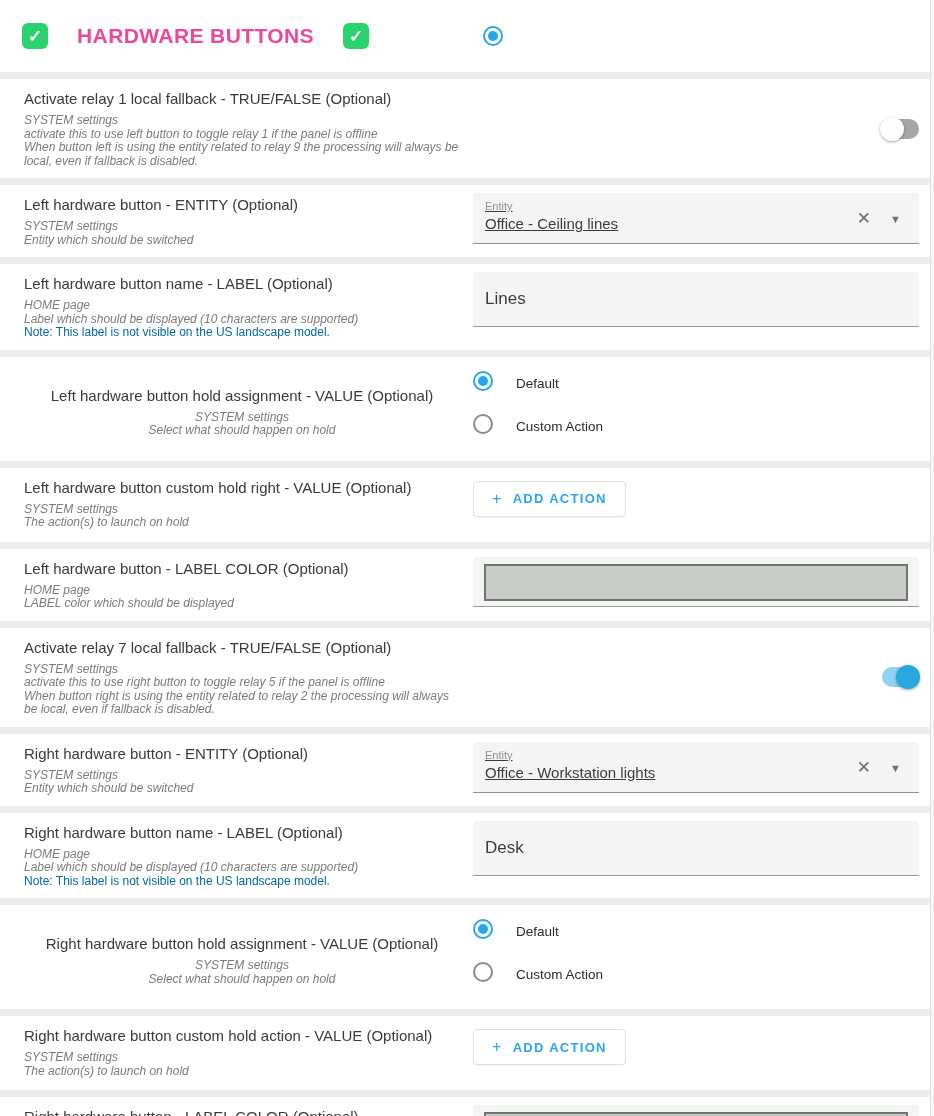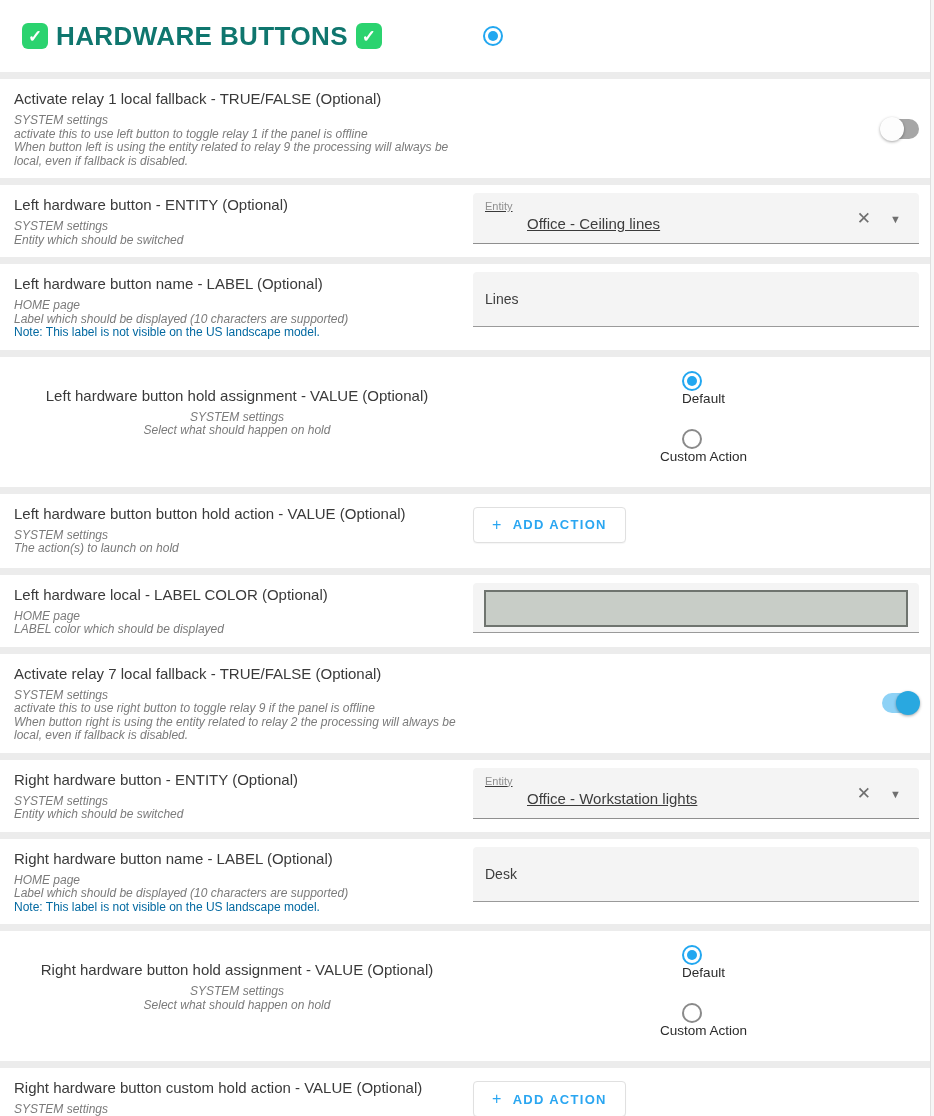--- a/index.html
+++ b/index.html
@@ -26,28 +26,28 @@
     align-items:center;
     padding-left:22px;
   }
   .check-square{
     width:26px; height:26px; border-radius:6px;
     background:#2bd36f; color:#ffffff;
     display:flex; align-items:center; justify-content:center;
     font-size:17px; font-weight:bold;
   }
   .header-title{
-    font-size:26px; font-weight:bold; color:#0f766e;
-    letter-spacing:0.4px; margin:0 8px;
+    font-size:21px; font-weight:bold; color:#ec4899;
+    letter-spacing:0.4px; margin:0 29px;
   }
   .header-radio-wrap{ position:absolute; left:483px; top:26px; }
   
   .left-col{
     width:460px;
-    padding:11px 0 10px 14px;
+    padding:11px 0 10px 24px;
   }
   .right-col{
     flex:1;
     position:relative;
     padding-left:13px;
   }
   .row-title{ font-size:15px; color:#3a3a3a; margin-bottom:7px; }
   .desc{ font-size:12px; line-height:13.5px; color:#7b7b7b; font-style:italic; }
   .desc div{ min-height:13.5px; }
   .note{ font-size:12px; line-height:13.5px; color:#0369a1; font-style:normal; }
@@ -75,46 +75,46 @@
     width:446px; height:51px;
     background:#f4f4f4;
     border-bottom:1px solid #8f8f8f;
     border-radius:4px 4px 0 0;
     position:relative;
     padding:7px 70px 0 12px;
     cursor:pointer;
     text-decoration:underline;
   }
   .select-label{ font-size:11px; color:#8f8f8f; }
-  .select-value{ font-size:15px; color:#3d3d3d; margin-top:3px; white-space:nowrap;margin-left:42px; }
+  .select-value{ font-size:15px; color:#3d3d3d; margin-top:3px; white-space:nowrap; }
   .clear-icon{
     position:absolute; right:48px; top:16px;
     font-size:17px; color:#6f6f6f; cursor:pointer; line-height:20px;
   }
   .dropdown-icon{
     position:absolute; right:18px; top:18px;
     font-size:11px; color:#6f6f6f; cursor:pointer; line-height:16px;
   }
   
   .text-field{
     margin-top:8px;
     width:446px; height:55px;
     background:#f4f4f4;
     border:none; border-bottom:1px solid #9a9a9a;
     border-radius:4px 4px 0 0;
     font-family:"Liberation Sans", sans-serif;
-    font-size:14px; color:#3d3d3d;
+    font-size:17px; color:#3d3d3d;
     padding:0 12px;
     outline:none;
   }
   
   .radio-group{ padding-top:14px; }
   .radio-option{
-    display:flex; align-items:center;
-    margin-bottom:23px; cursor:pointer;flex-direction:column;
+    display:flex; align-items:flex-end;
+    margin-bottom:23px; cursor:pointer;
   }
   .radio-circle{
     width:20px; height:20px; border-radius:50%;
     border:2px solid #8a8a8a;
     margin-right:23px;
     display:flex; align-items:center; justify-content:center;
     flex:none;
   }
   .radio-option.selected .radio-circle{ border-color:#22a7f0; }
   .radio-dot{ width:10px; height:10px; border-radius:50%; background:transparent; }
@@ -246,55 +246,55 @@
             <span class="radio-dot"></span>
           </span>
         <span class="radio-label">Custom Action</span>
       </div>
     </div>
   </div>
 </div>
 
 <div class="row r-action">
   <div class="left-col">
-    <div class="row-title">Left hardware button button hold action - VALUE (Optional)</div>
+    <div class="row-title">Left hardware button custom hold right - VALUE (Optional)</div>
     <div class="desc">
       <div>SYSTEM settings</div>
       <div>The action(s) to launch on hold</div>
     </div>
   </div>
   <div class="right-col">
     <button class="add-action-btn">
       <span class="plus-icon">+</span>
       <span>ADD ACTION</span>
     </button>
   </div>
 </div>
 
 <div class="row r-color">
   <div class="left-col">
-    <div class="row-title">Left hardware local - LABEL COLOR (Optional)</div>
+    <div class="row-title">Left hardware button - LABEL COLOR (Optional)</div>
     <div class="desc">
       <div>HOME page</div>
       <div>LABEL color which should be displayed</div>
     </div>
   </div>
   <div class="right-col">
     <div class="color-field">
       <div class="color-swatch"></div>
     </div>
   </div>
 </div>
 
 <div class="row r-relay">
   <div class="left-col">
     <div class="row-title">Activate relay 7 local fallback - TRUE/FALSE (Optional)</div>
     <div class="desc">
       <div>SYSTEM settings</div>
-      <div>activate this to use right button to toggle relay 9 if the panel is offline</div>
+      <div>activate this to use right button to toggle relay 5 if the panel is offline</div>
       <div>When button right is using the entity related to relay 2 the processing will always be local, even if fallback is disabled.</div>
     </div>
   </div>
   <div class="right-col">
     <div class="toggle-wrap toggle-on">
       <span class="toggle-track"></span>
       <span class="toggle-knob"></span>
     </div>
   </div>
 </div>

